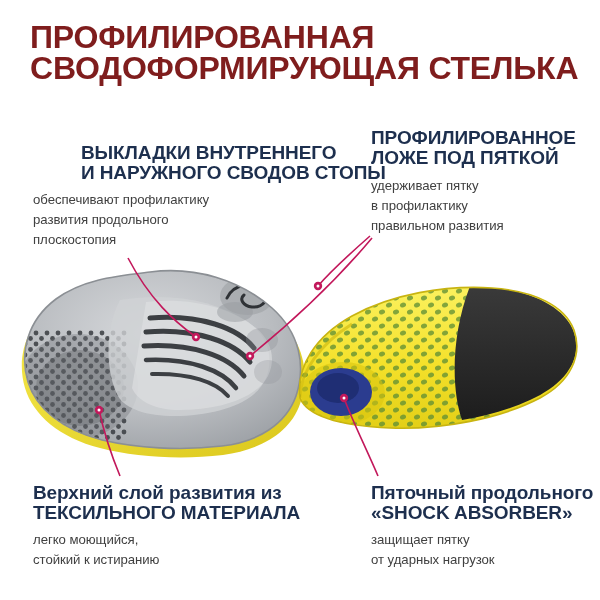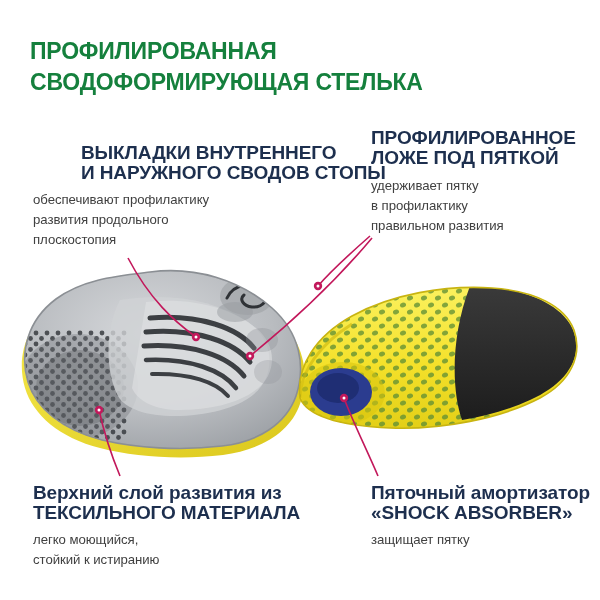--- a/index.html
+++ b/index.html
@@ -16,26 +16,25 @@
     font-family: "Liberation Sans", sans-serif;
     -webkit-font-smoothing: antialiased;
   }
 
   
   .title {
     position: absolute;
     left: 30px;
     top: 22px;
     width: 545px;
-    color: #15803d;
-    font-size: 23px;
+    color: #7f1d1d;
+    font-size: 32px;
     font-weight: bold;
     line-height: 31px;
     letter-spacing: -0.2px;
-    margin-top: 14px;
   }
   .title div { white-space: nowrap; }
 
   
   .head {
     position: absolute;
     color: #1d2f4e;
     font-size: 19px;
     font-weight: bold;
     line-height: 20px;
@@ -294,20 +293,21 @@
   <div class="head c-bl-head">
     <div>Верхний слой развития из</div>
     <div>ТЕКСИЛЬНОГО МАТЕРИАЛА</div>
   </div>
   <div class="body c-bl-body">
     <div>легко моющийся,</div>
     <div>стойкий к истиранию</div>
   </div>
 
   <div class="head c-br-head">
-    <div>Пяточный амортизатор</div>
+    <div>Пяточный продольного</div>
     <div>«SHOCK ABSORBER»</div>
   </div>
   <div class="body c-br-body">
     <div>защищает пятку</div>
+    <div>от ударных нагрузок</div>
   </div>
 
 </div>
 
 </body></html>

